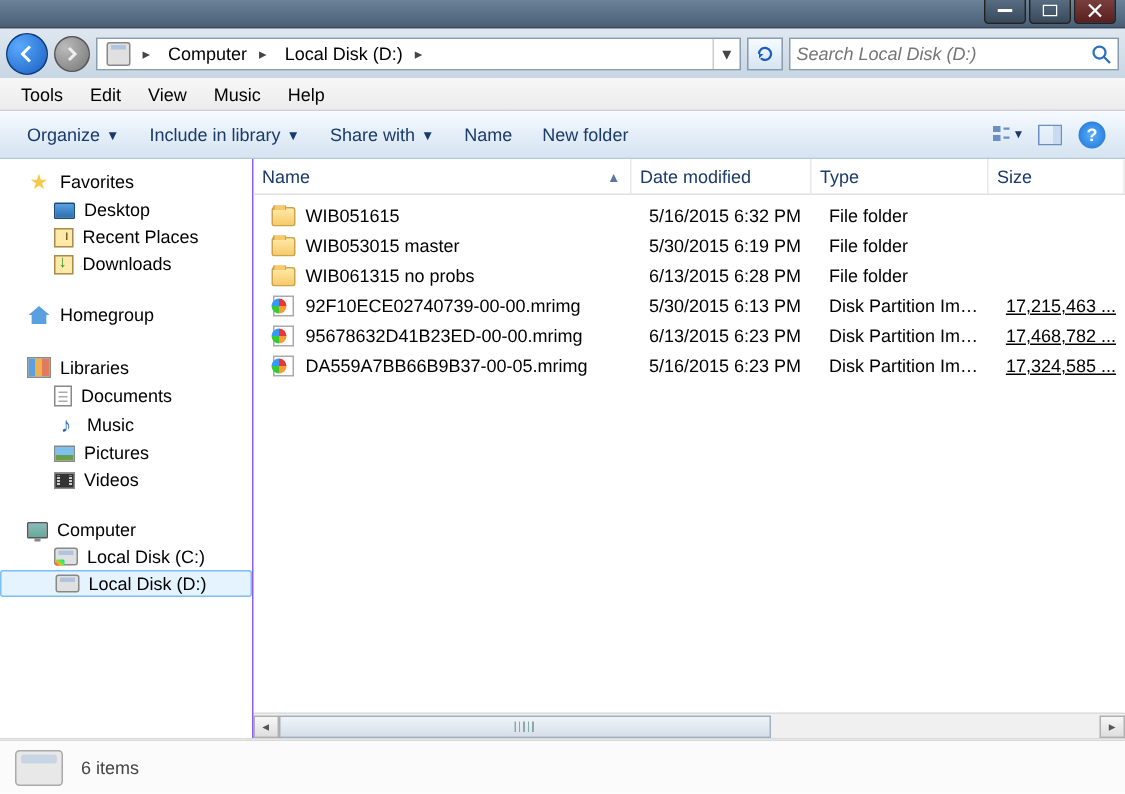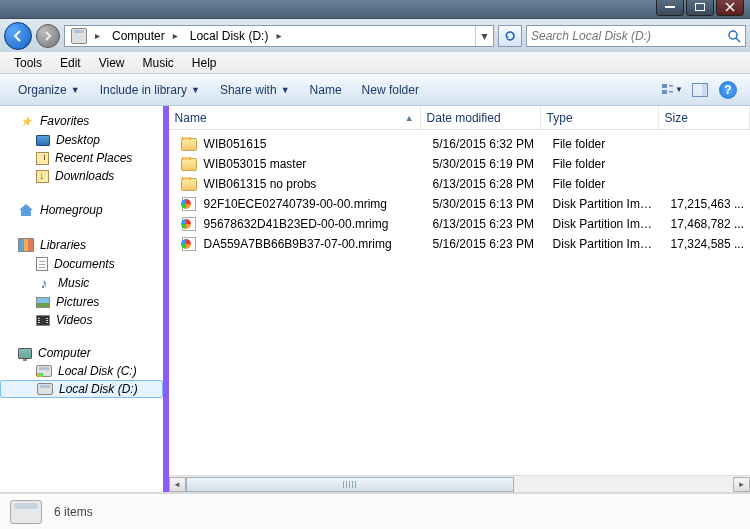--- a/index.html
+++ b/index.html
@@ -36,21 +36,21 @@
 
 
 .toolbar { height: 32px; background: linear-gradient(#f7fbff, #e4eef8 50%, #d5e4f1); border-bottom: 1px solid #b5c8d9; display:flex; align-items:center; padding: 0 10px; color: #1a3a6a; gap: 4px; }
 .tool-item { padding: 4px 8px; display:flex; align-items:center; gap:4px;text-align:center; }
 .tool-item .dd { font-size: 9px; }
 .toolbar-spacer { flex:1; }
 .tool-icon { width: 24px; height: 24px; display:flex; align-items:center; justify-content:center; border:1px solid transparent; }
 
 
 .body { display:flex; height: 386px; }
-.sidebar { width: 174px; border-right: 6px solid #8b5cf6; overflow-y: auto; overflow-x: hidden; position:relative;font-style:italic; }
+.sidebar { width: 174px; border-right: 1px solid #8b5cf6; overflow-y: auto; overflow-x: hidden; position:relative; }
 .sidebar::-webkit-scrollbar { width: 17px; }
 .sidebar::-webkit-scrollbar-track { background:#f0f0f0; }
 .sidebar::-webkit-scrollbar-thumb { background:#c6c6c6; border:1px solid #a0a0a0; }
 .tree-group { padding: 5px 0 10px 0; }
 .tree-head { display:flex; align-items:center; gap:6px; padding: 2px 4px 2px 18px; }
 .tree-head .lbl { font-weight: normal; }
 .tree-row { display:flex; align-items:center; gap:6px; padding: 2px 4px 2px 36px; }
 .tree-row.sel { background:#e5f3ff; border:1px solid #7dbef7; border-radius:2px; padding-top:1px; padding-bottom:1px; }
 .ic { width: 16px; height: 16px; display:inline-flex; align-items:center; justify-content:center; flex-shrink:0; }
 
@@ -86,21 +86,21 @@
 .c-name { width: 252px; }
 .c-date { width: 120px; }
 .c-type { width: 118px; }
 .c-size { flex:1; }
 .files { flex:1; overflow:auto; padding-top: 4px; }
 .row { display:flex; align-items:center; height: 20px; padding: 0 0 0 6px; }
 .cell { overflow:hidden; white-space:nowrap; text-overflow:ellipsis; padding: 0 6px; }
 .cell.name { width: 252px; display:flex; align-items:center; gap:7px; }
 .cell.date { width: 120px; }
 .cell.type { width: 118px; }
-.cell.size { flex:1; text-align:center; }
+.cell.size { flex:1; text-align:center;text-decoration:underline; }
 .folder-ic { width:16px; height:13px; background:linear-gradient(#ffe9a8,#f7c96a); border:1px solid #caa54a; border-radius:2px; position:relative; }
 .folder-ic:before { content:""; position:absolute; top:-3px; left:0; width:7px; height:3px; background:#f7c96a; border:1px solid #caa54a; border-bottom:none; border-radius:2px 2px 0 0; }
 .mrimg-ic { width:16px; height:16px; position:relative; }
 .mrimg-ic:before { content:""; position:absolute; inset:1px 1px 1px 1px; background:#fff; border:1px solid #aaa; }
 .mrimg-ic:after { content:""; position:absolute; left:0; top:3px; width:10px; height:10px; border-radius:50%; background:conic-gradient(#e33 0 25%, #f93 0 50%, #3c3 0 75%, #39f 0 100%); }
 
 
 .hscroll { height: 17px; background:#f0f0f0; display:flex; align-items:center; border-top:1px solid #ddd; }
 .hscroll .btn { width:17px; height:15px; background:linear-gradient(#f7f7f7,#dedede); border:1px solid #b0b0b0; display:flex; align-items:center; justify-content:center; font-size:9px; color:#555;}
 .hscroll .track { flex:1; height:15px; position:relative; }
@@ -355,21 +355,21 @@
             <span class="ic mrimg-ic"></span>
             <span>95678632D41B23ED-00-00.mrimg</span>
           </div>
           <div class="cell date">6/13/2015 6:23 PM</div>
           <div class="cell type">Disk Partition Image</div>
           <div class="cell size">17,468,782 ...</div>
         </div>
         <div class="row">
           <div class="cell name">
             <span class="ic mrimg-ic"></span>
-            <span>DA559A7BB66B9B37-07-00.mrimg</span>
+            <span>DA559A7BB66B9B37-00-05.mrimg</span>
           </div>
           <div class="cell date">5/16/2015 6:23 PM</div>
           <div class="cell type">Disk Partition Image</div>
           <div class="cell size">17,324,585 ...</div>
         </div>
       </div>
     <div class="hscroll">
       <div class="btn">◂</div>
       <div class="track">
           <div class="thumb">

